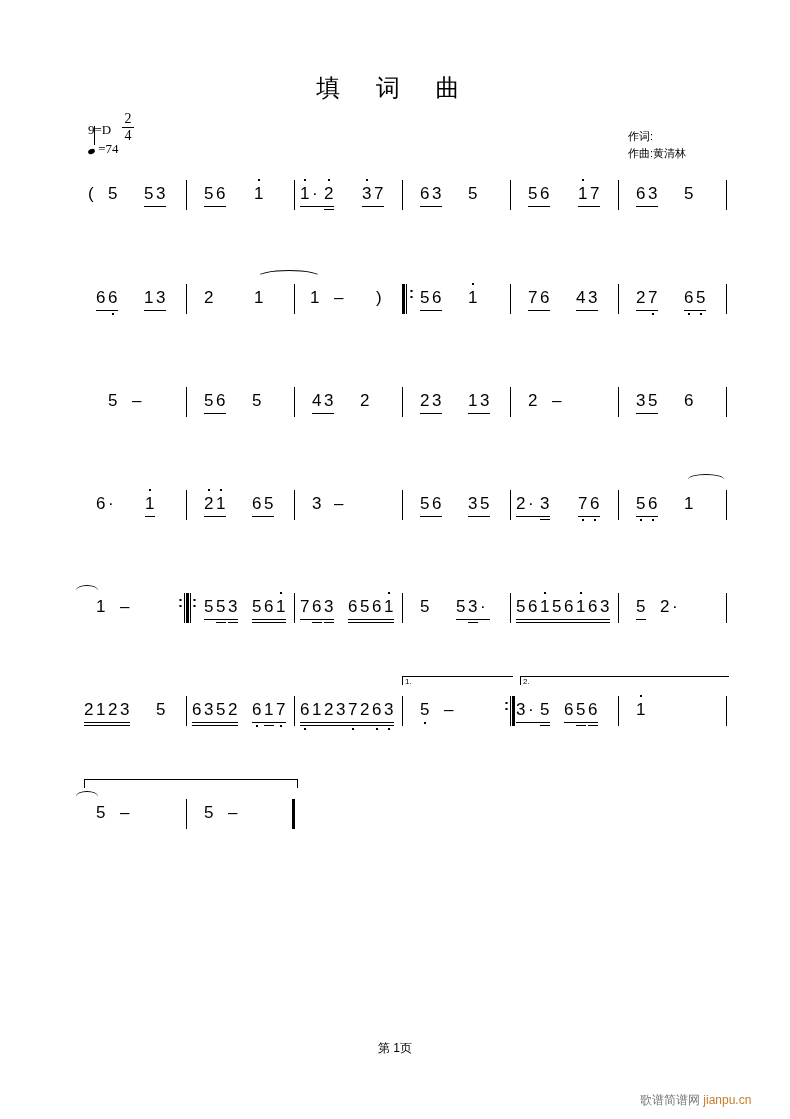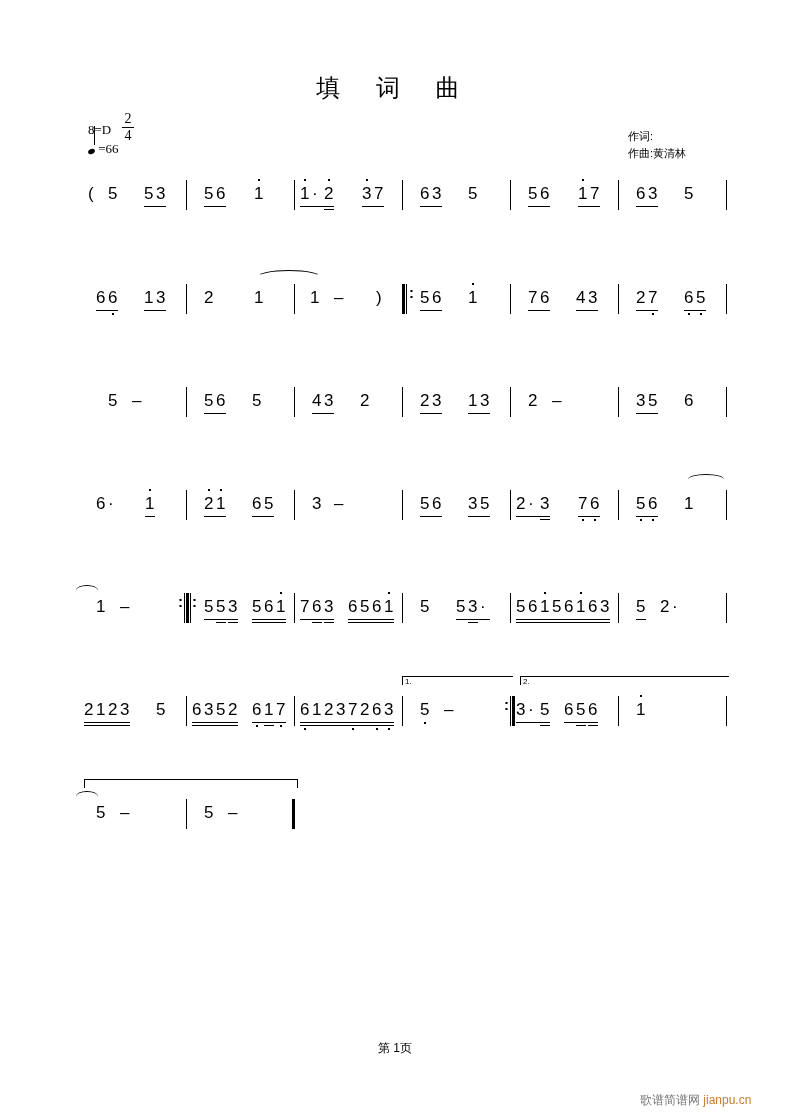--- a/index.html
+++ b/index.html
@@ -26,30 +26,30 @@
   .volta{position:absolute;border-top:1px solid #000;border-left:1px solid #000;height:8px;font-size:8px;line-height:10px;padding-left:2px;}
   .repdots{position:absolute;font-size:15px;font-weight:bold;line-height:10px;top:2px;}
   .footer{position:absolute;left:0;width:790px;top:1040px;text-align:center;font-size:12px;}
   .wm{position:absolute;left:640px;top:1092px;font-size:12px;color:#777;}
   .wm span{color:#c77c2a;}
 </style>
 </head>
 <body>
 
 <div class="title">填 词 曲</div>
-<div class="key">8=D</div>
+<div class="key">9=D</div>
 <div class="ts">
   <div>2</div>
   <div class="line"></div>
   <div>4</div>
 </div>
 <div class="tempo">
   <span class="stem"></span>
   <span class="notehead"></span>
-  <span>=66</span>
+  <span>=74</span>
 </div>
 <div class="credits">
   <div>作词:</div>
   <div>作曲:黄清林</div>
 </div>
 
 <div id="score">
     <div class="row" style="top: 182px;">
       <div class="bar" style="left: 186px;"></div>
       <div class="bar" style="left: 294px;"></div>

